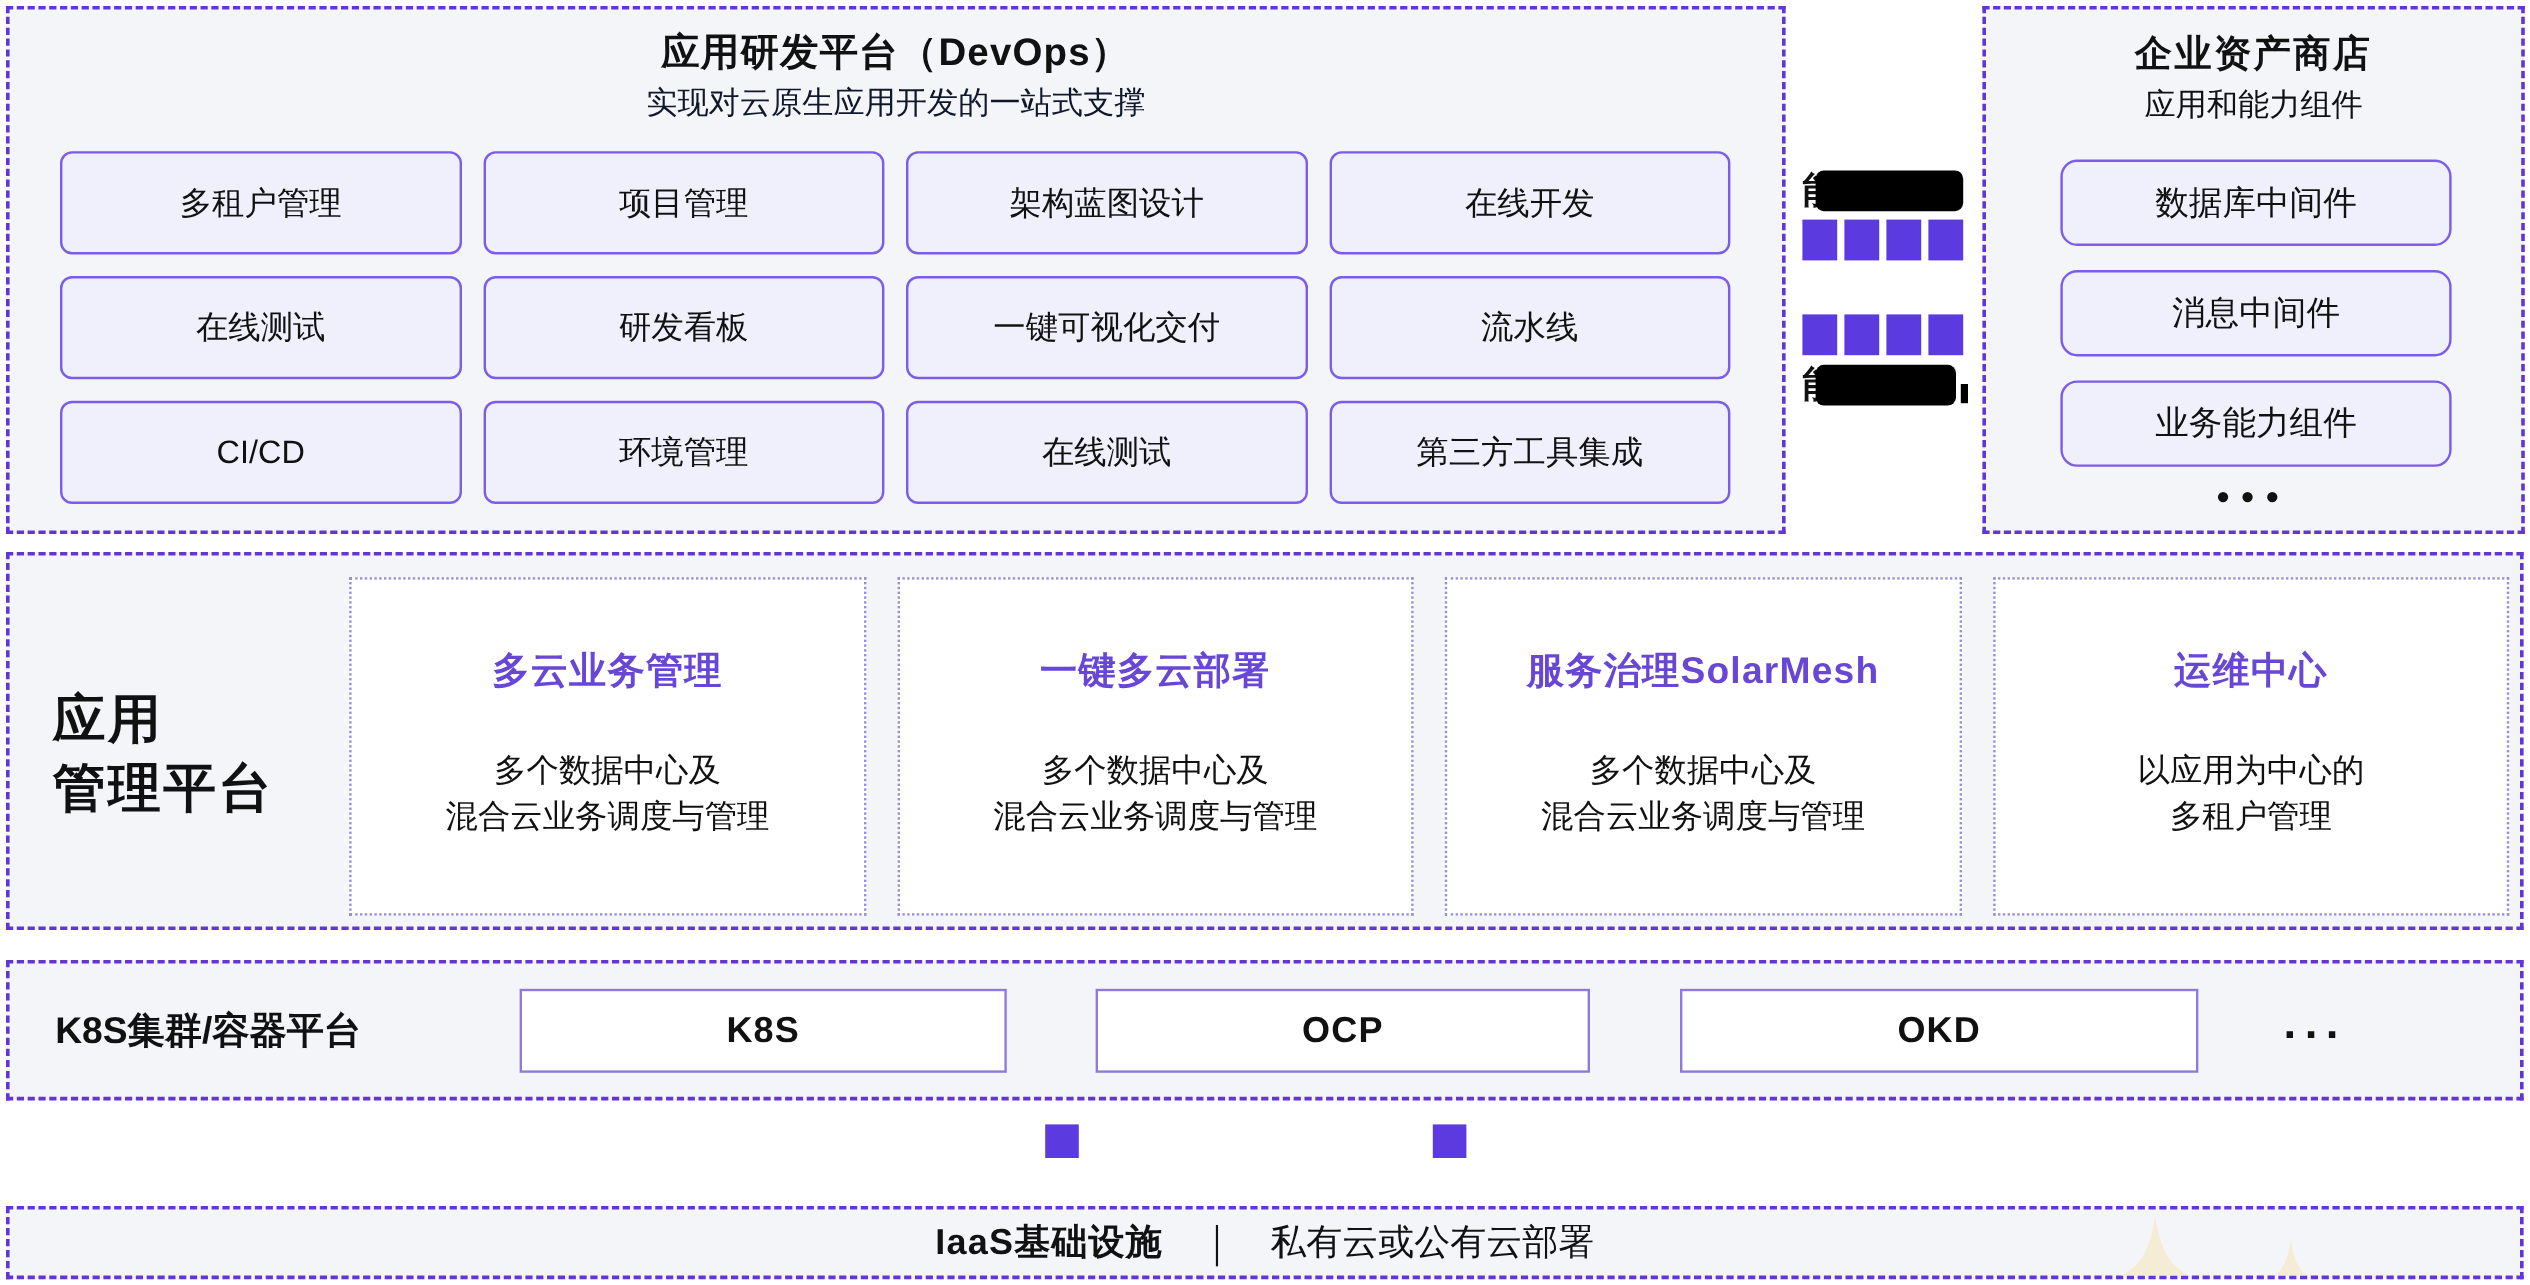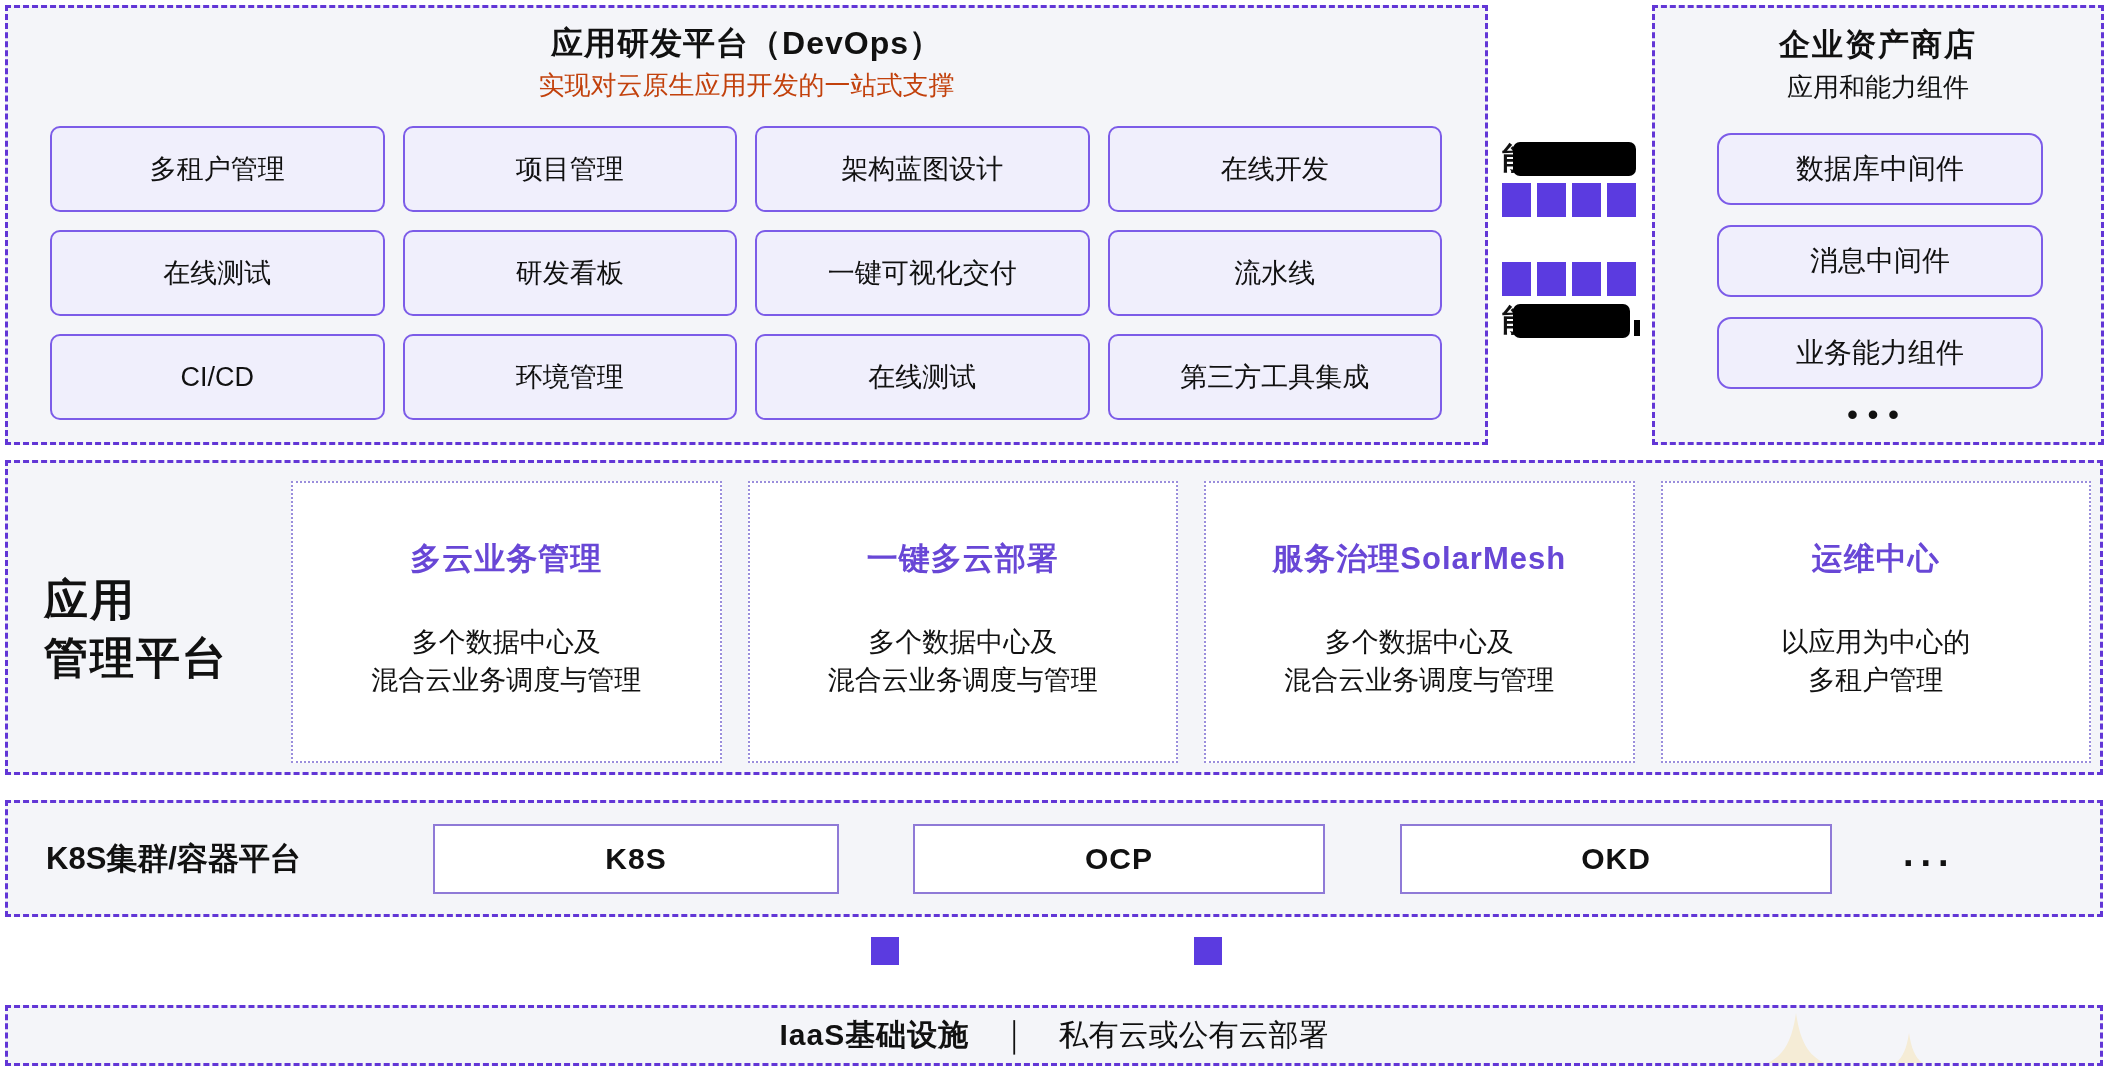--- a/index.html
+++ b/index.html
@@ -5,21 +5,21 @@
   html,body{margin:0;padding:0;background:#ffffff;}
   body{font-family:"Liberation Sans","DejaVu Sans",sans-serif;color:#111;}
   #canvas{position:relative;width:2108px;height:1071px;background:#ffffff;overflow:hidden;}
 
   
   .panel{position:absolute;background:#F4F5F9;border:3px dashed #6236D6;box-sizing:border-box;}
 
   
   .devops{left:5px;top:5px;width:1483px;height:440px;}
   .devops-title{position:absolute;left:0;right:0;top:14px;text-align:center;font-size:32px;font-weight:700;letter-spacing:1px;}
-  .devops-subtitle{position:absolute;left:0;right:0;top:60px;text-align:center;font-size:26px;color:#c2410c;}
+  .devops-subtitle{position:absolute;left:0;right:0;top:60px;text-align:center;font-size:26px;color:#0f172a;}
   .devops-grid{position:absolute;left:42px;top:118px;width:1392px;display:grid;grid-template-columns:repeat(4,1fr);column-gap:26px;row-gap:17px;gap:18px;}
   .chip{height:86px;background:#F0EFFC;border:2px solid #7C5CE8;border-radius:10px;font-size:27px;display:flex;align-items:center;justify-content:center;box-sizing:border-box;}
 
   
   .connector{position:absolute;left:1491px;top:5px;width:158px;height:440px;background:#fff;}
   .redacted{position:absolute;left:11px;width:134px;height:34px;}
   .redacted .peek{position:absolute;left:0;top:0;font-size:31px;font-weight:700;line-height:34px;}
   .redacted .bar{position:absolute;left:11px;right:0;top:0;bottom:0;background:#000;border-radius:7px;}
   .redacted .nub{position:absolute;right:-4px;bottom:2px;width:6px;height:16px;background:#000;}
   .sq-row{position:absolute;left:11px;width:134px;display:flex;justify-content:space-between;}

